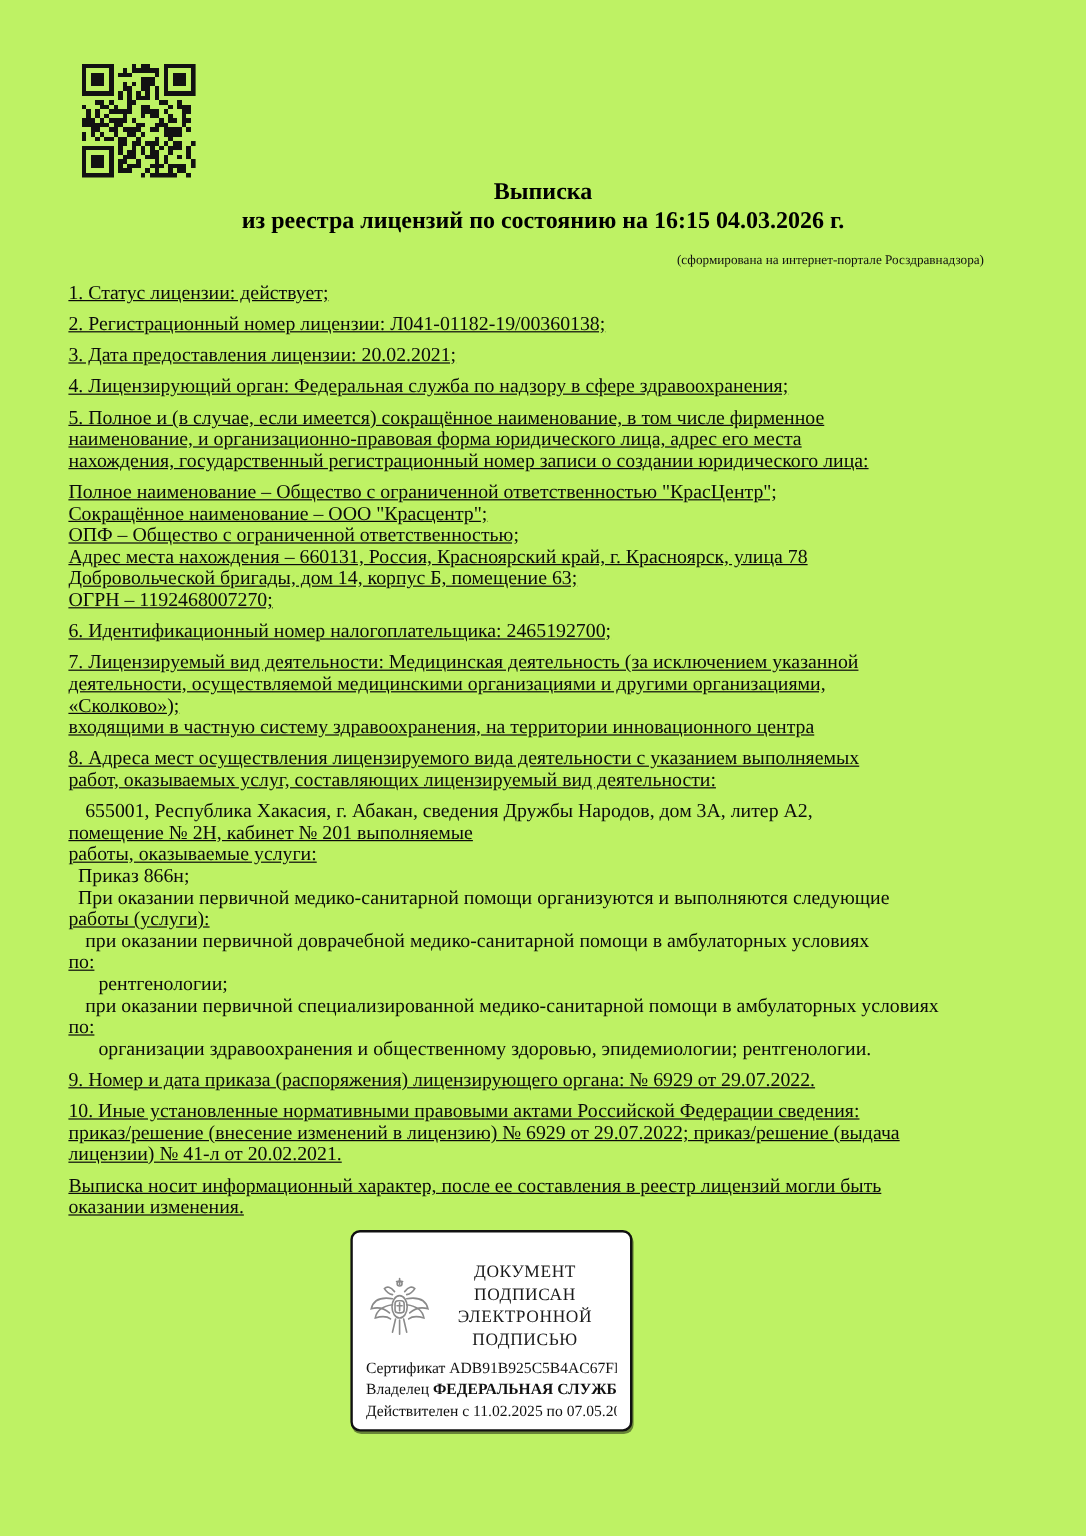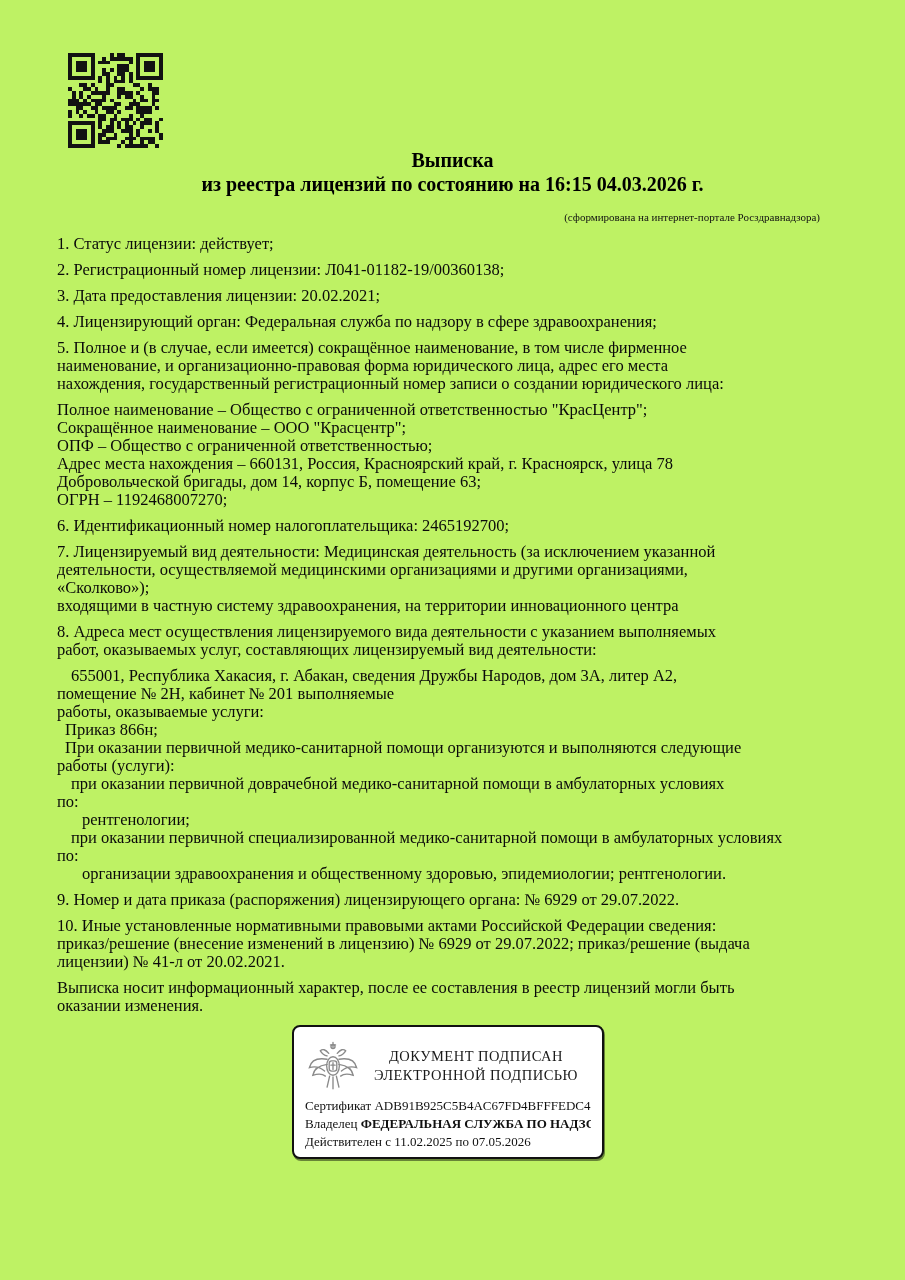--- a/index.html
+++ b/index.html
@@ -30,33 +30,33 @@
   }
 
   
   .doc-body {
     margin:9px 55px 0 57px;
     font-size:16.5px; line-height:18px;
   }
   .para { margin:0 0 8px 0; }
   .para:last-child { margin-bottom:0; }
   .line { white-space:nowrap; }
-  .indent-0 { padding-left:0; }
+  .indent-0 { padding-left:0;text-decoration:underline; }
   .indent-1 { padding-left:8px; }
   .indent-2 { padding-left:14px; }
   .indent-3 { padding-left:25px; }
 
   
   .stamp {
     margin-left:292px; margin-top:10px;
-    width:312px; box-sizing:border-box;
+    width:235px; box-sizing:border-box;
     border:2.5px solid #111;
     border-radius:8px;
     box-shadow:1px 2px 0 rgba(0,0,0,0.45);
-    padding:12px 11px 6px 11px;
+    padding:24px 11px 6px 11px;
     background:#fff;
   }
   .stamp-top { display:flex; align-items:center; }
   .emblem { flex:0 0 56px; height:54px; }
   .stamp-titles { flex:1; text-align:center; }
   .stamp-title {
     font-size:14.5px; line-height:19px; letter-spacing:0.5px; color:#1a1a1a;
   }
   .stamp-lines { margin-top:4px; }
   .stamp-line {

